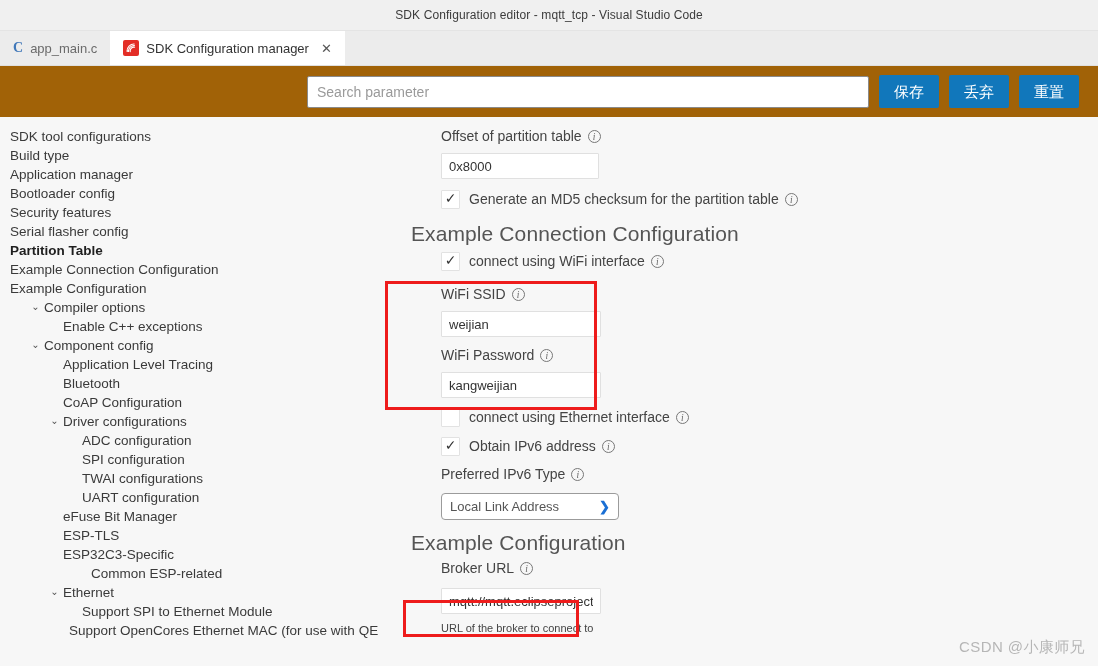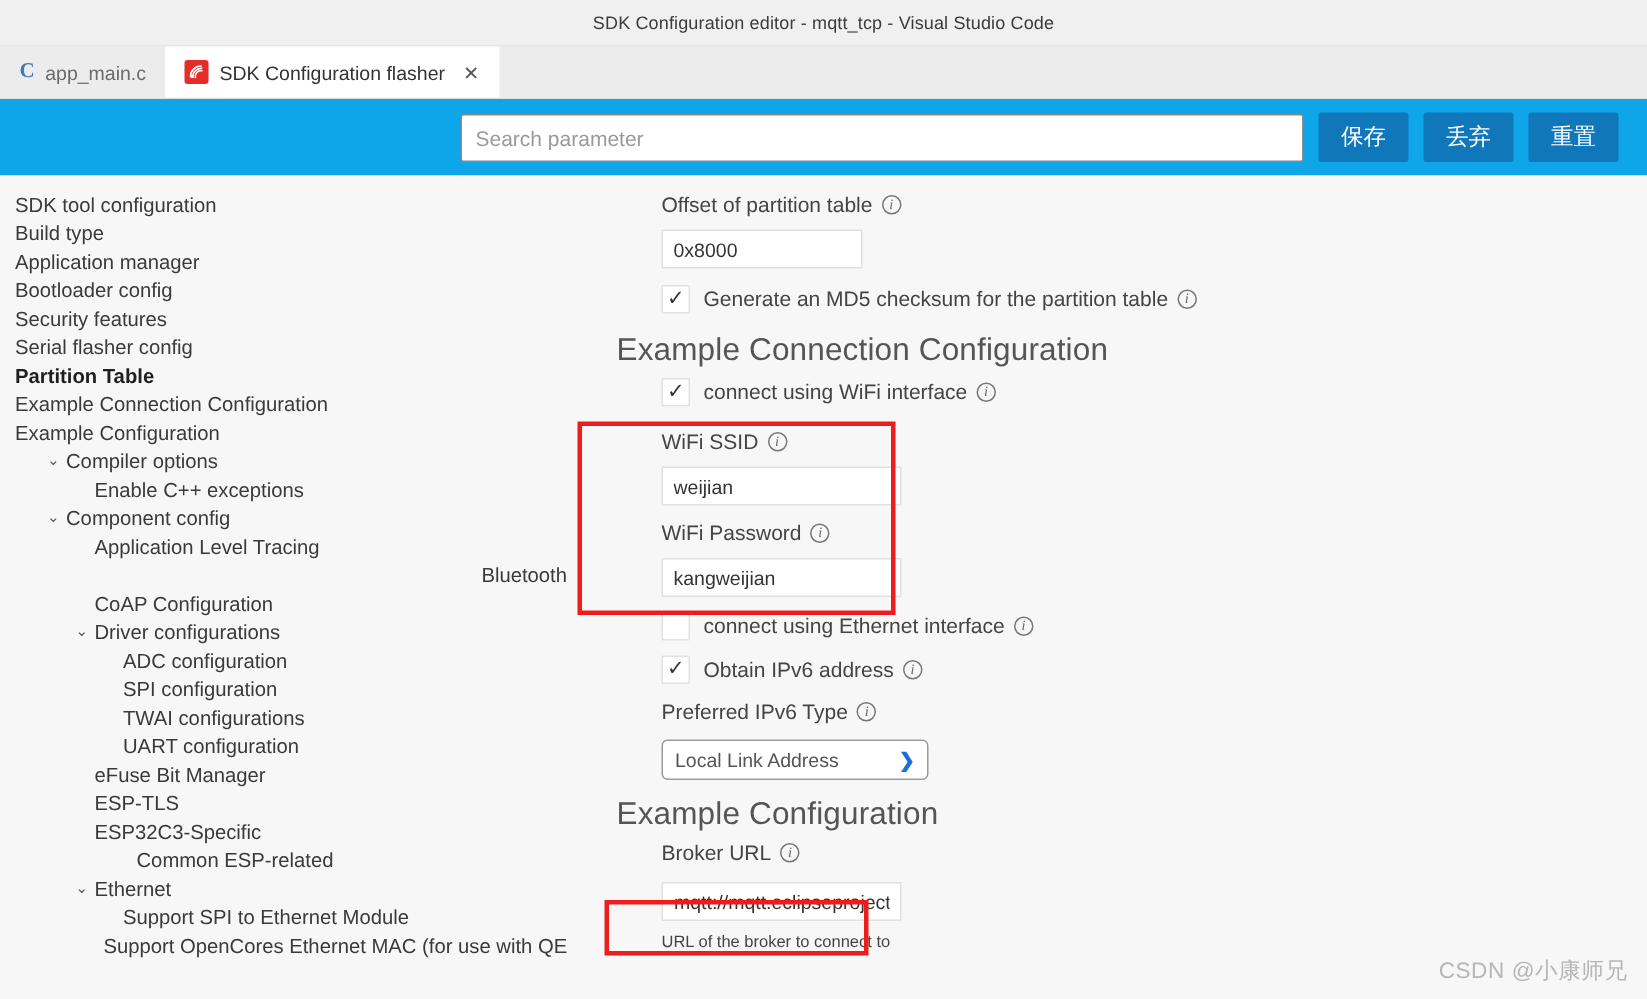--- a/index.html
+++ b/index.html
@@ -72,21 +72,21 @@
     font-size: 13px;
     color: #555;
     margin-left: 5px;
     line-height: 1;
   }
   .tabbar-filler { flex: 1; background: #ececec; }
 
   
   .toolbar {
     height: 51px;
-    background: #0ea5e9;
+    background: #a16207;
     display: flex;
     align-items: center;
     padding-left: 307px;
     gap: 10px;
   }
   .search-input {
     width: 562px;
     height: 32px;
     border: 1px solid #8a8a8a;
     background: #ffffff;
@@ -296,40 +296,40 @@
     <span class="esp-icon">
       <svg width="12" height="12" viewBox="0 0 12 12">
         <g fill="none" stroke="#ffffff" stroke-width="1.1" stroke-linecap="round">
           <path d="M2 9.2 A7 7 0 0 1 9.2 2"></path>
           <path d="M3.6 9.4 A5.4 5.4 0 0 1 9.4 3.6"></path>
           <path d="M5.2 9.6 A3.8 3.8 0 0 1 9.6 5.2"></path>
         </g>
         <circle cx="3.1" cy="9.0" r="1.1" fill="#ffffff"></circle>
       </svg>
     </span>
-    <span>SDK Configuration flasher</span>
+    <span>SDK Configuration manager</span>
     <span class="tab-close">✕</span>
   </div>
 
   <div class="tabbar-filler"></div>
 </div>
 
 <div class="toolbar">
   <input class="search-input" type="text" placeholder="Search parameter" style="">
   <button class="btn">保存</button>
   <button class="btn">丢弃</button>
   <button class="btn">重置</button>
 </div>
 
 <div class="body">
 
   <div class="sidebar">
     <div id="sidebar-list">
         <div class="side-item" style="padding-left: 10px;">
-          <span class="lbl">SDK tool configuration</span>
+          <span class="lbl">SDK tool configurations</span>
         </div>
         <div class="side-item" style="padding-left: 10px;">
           <span class="lbl">Build type</span>
         </div>
         <div class="side-item" style="padding-left: 10px;">
           <span class="lbl">Application manager</span>
         </div>
         <div class="side-item" style="padding-left: 10px;">
           <span class="lbl">Bootloader config</span>
         </div>
@@ -357,21 +357,21 @@
           <span class="lbl">Enable C++ exceptions</span>
         </div>
         <div class="side-item" style="padding-left: 29px;">
           <span class="chev">⌄</span>
           <span class="lbl">Component config</span>
         </div>
         <div class="side-item" style="padding-left: 48px;">
           <span class="chev"></span>
           <span class="lbl">Application Level Tracing</span>
         </div>
-        <div class="side-item" style="padding-left: 48px; justify-content: flex-end;">
+        <div class="side-item" style="padding-left: 48px;">
           <span class="chev"></span>
           <span class="lbl">Bluetooth</span>
         </div>
         <div class="side-item" style="padding-left: 48px;">
           <span class="chev"></span>
           <span class="lbl">CoAP Configuration</span>
         </div>
         <div class="side-item" style="padding-left: 48px;">
           <span class="chev">⌄</span>
           <span class="lbl">Driver configurations</span>
@@ -424,21 +424,21 @@
 
   </div>
 
   <div class="main">
 
     
     <div class="field-label">
       <span>Offset of partition table</span>
       <span class="info-icon">i</span>
     </div>
-    <input class="text-input" style="margin-top: 6px; width: 134px;" value="0x8000">
+    <input class="text-input" style="margin-top: 6px; width: 158px;" value="0x8000">
 
     
     <div class="checkrow" style="margin-top:7px;">
       <span class="checkbox">
         <span class="tick">✓</span>
       </span>
       <span class="ctext">
         <span>Generate an MD5 checksum for the partition table</span>
         <span class="info-icon">i</span>
       </span>

